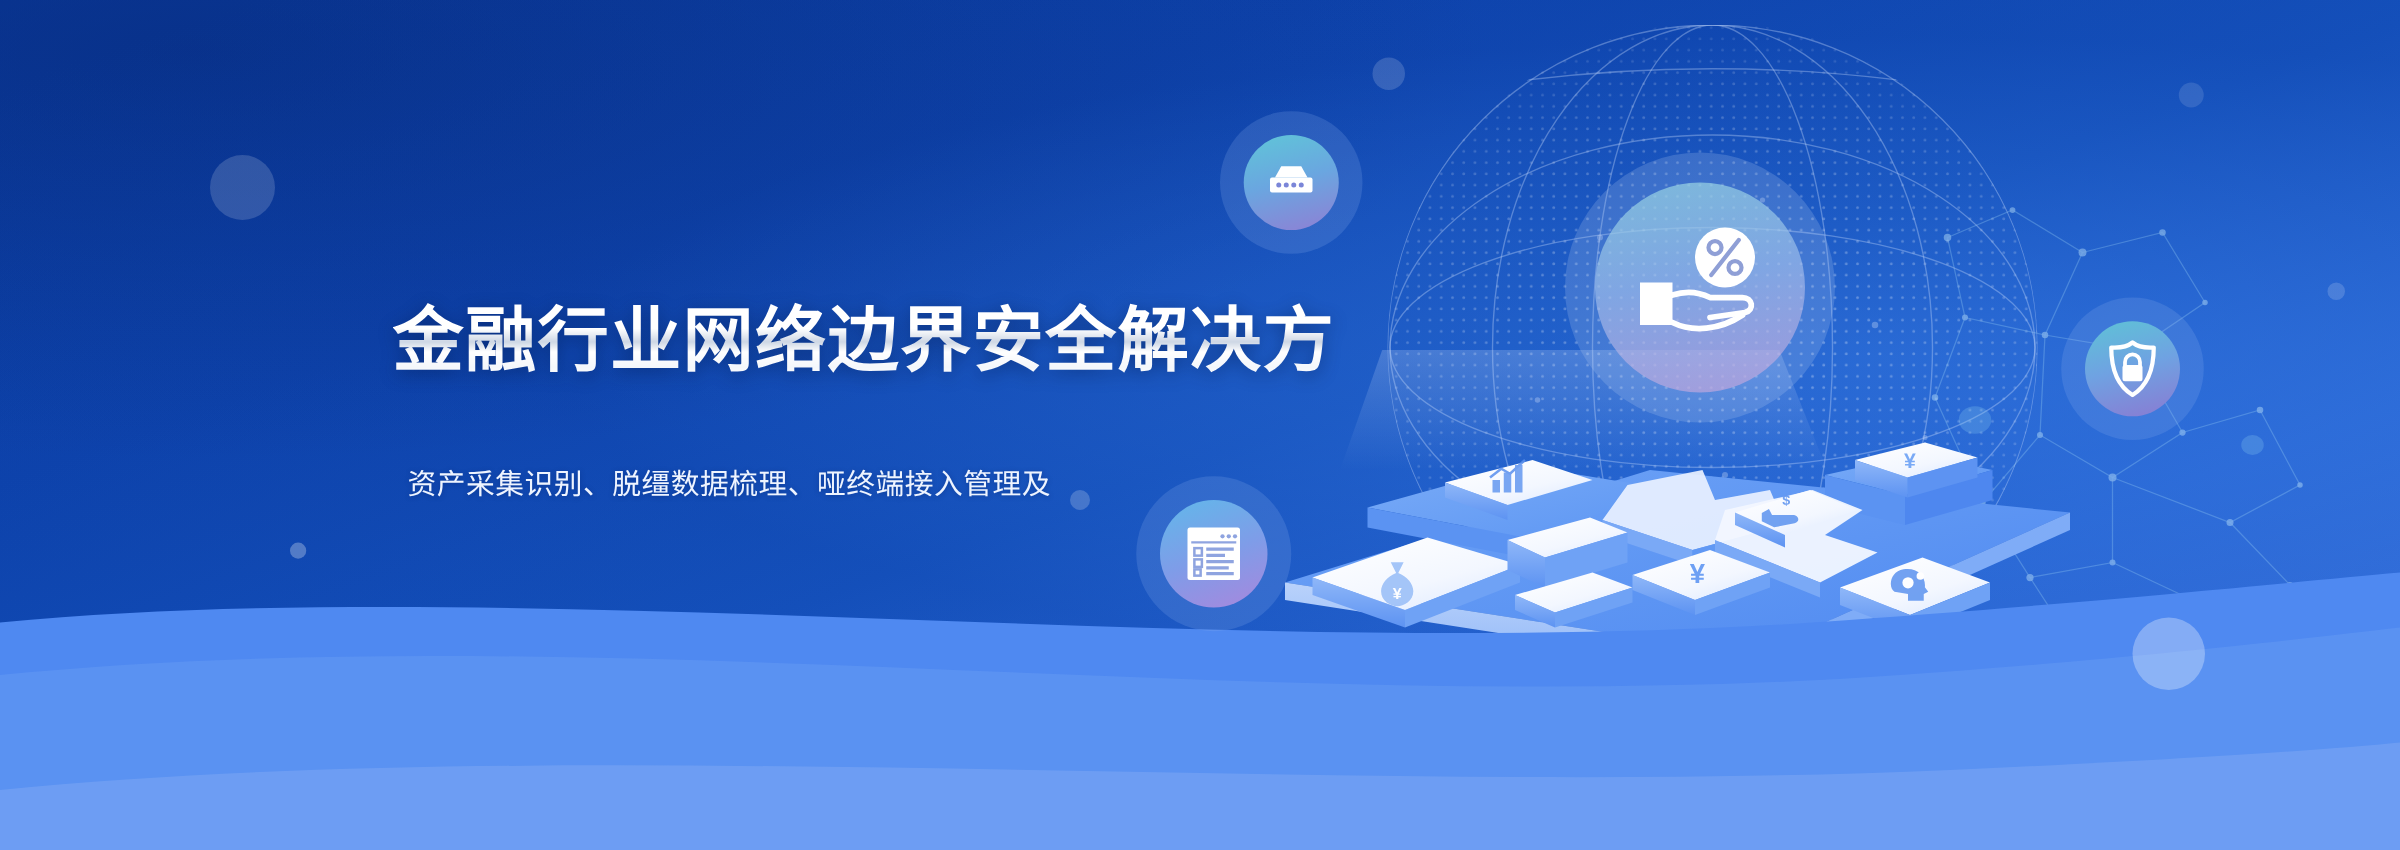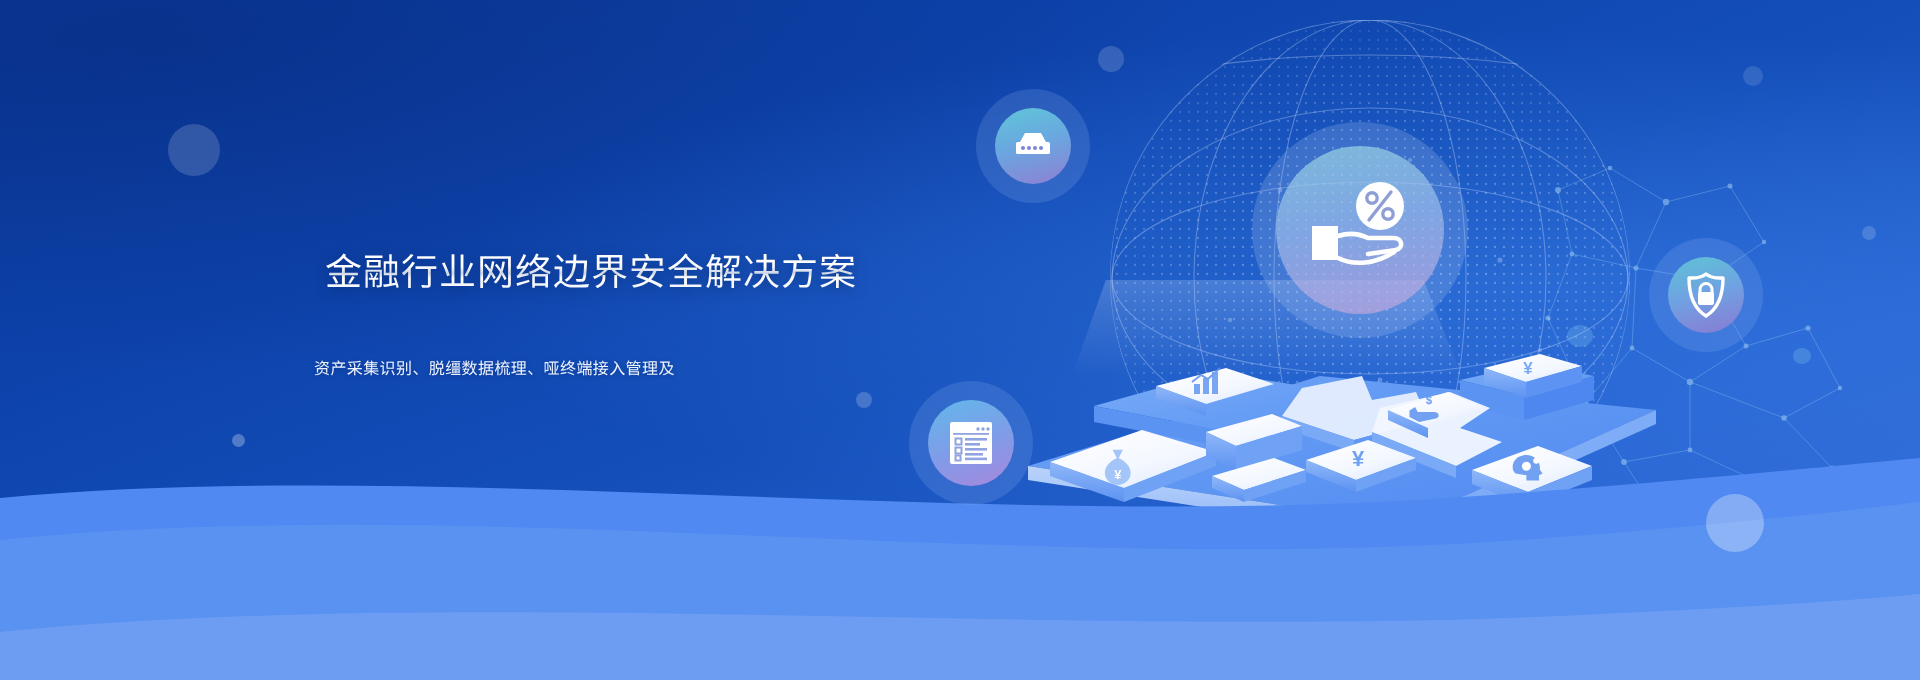--- a/index.html
+++ b/index.html
@@ -40,43 +40,43 @@
   }
 
   
   .copy {
     position: absolute;
     left: 310px;
     top: 236px;
     width: 760px;
   }
   .title {
-    margin: 15px;
-    font-size: 37px;
+    margin: 4px;
+    font-size: 57px;
     line-height: 1.18;
-    font-weight: 400;
+    font-weight: 700;
     letter-spacing: 1px;
     white-space: nowrap;
     background: linear-gradient(180deg,
         #ffffff 0%,
         #ffffff 34%,
         #cdd6e4 50%,
         #ffffff 62%,
         #f4f7fb 80%,
         #ffffff 100%);
     -webkit-background-clip: text;
     background-clip: text;
     color: transparent;
     -webkit-text-fill-color: transparent;
     filter: drop-shadow(0 3px 7px rgba(3,24,74,0.45));
   }
   .subtitle {
-    margin: 4px;
+    margin: 16px;
     padding-top: 44px;
-    font-size: 16px;
+    font-size: 23px;
     line-height: 1.82;
     color: #eef4ff;
     letter-spacing: 0.4px;
     text-shadow: 0 1px 4px rgba(4,30,90,0.35);
   }
   .subtitle-line { display: block; }
   .subtitle-line + .subtitle-line { padding-left: 14px; }
 
   
   .badge {

